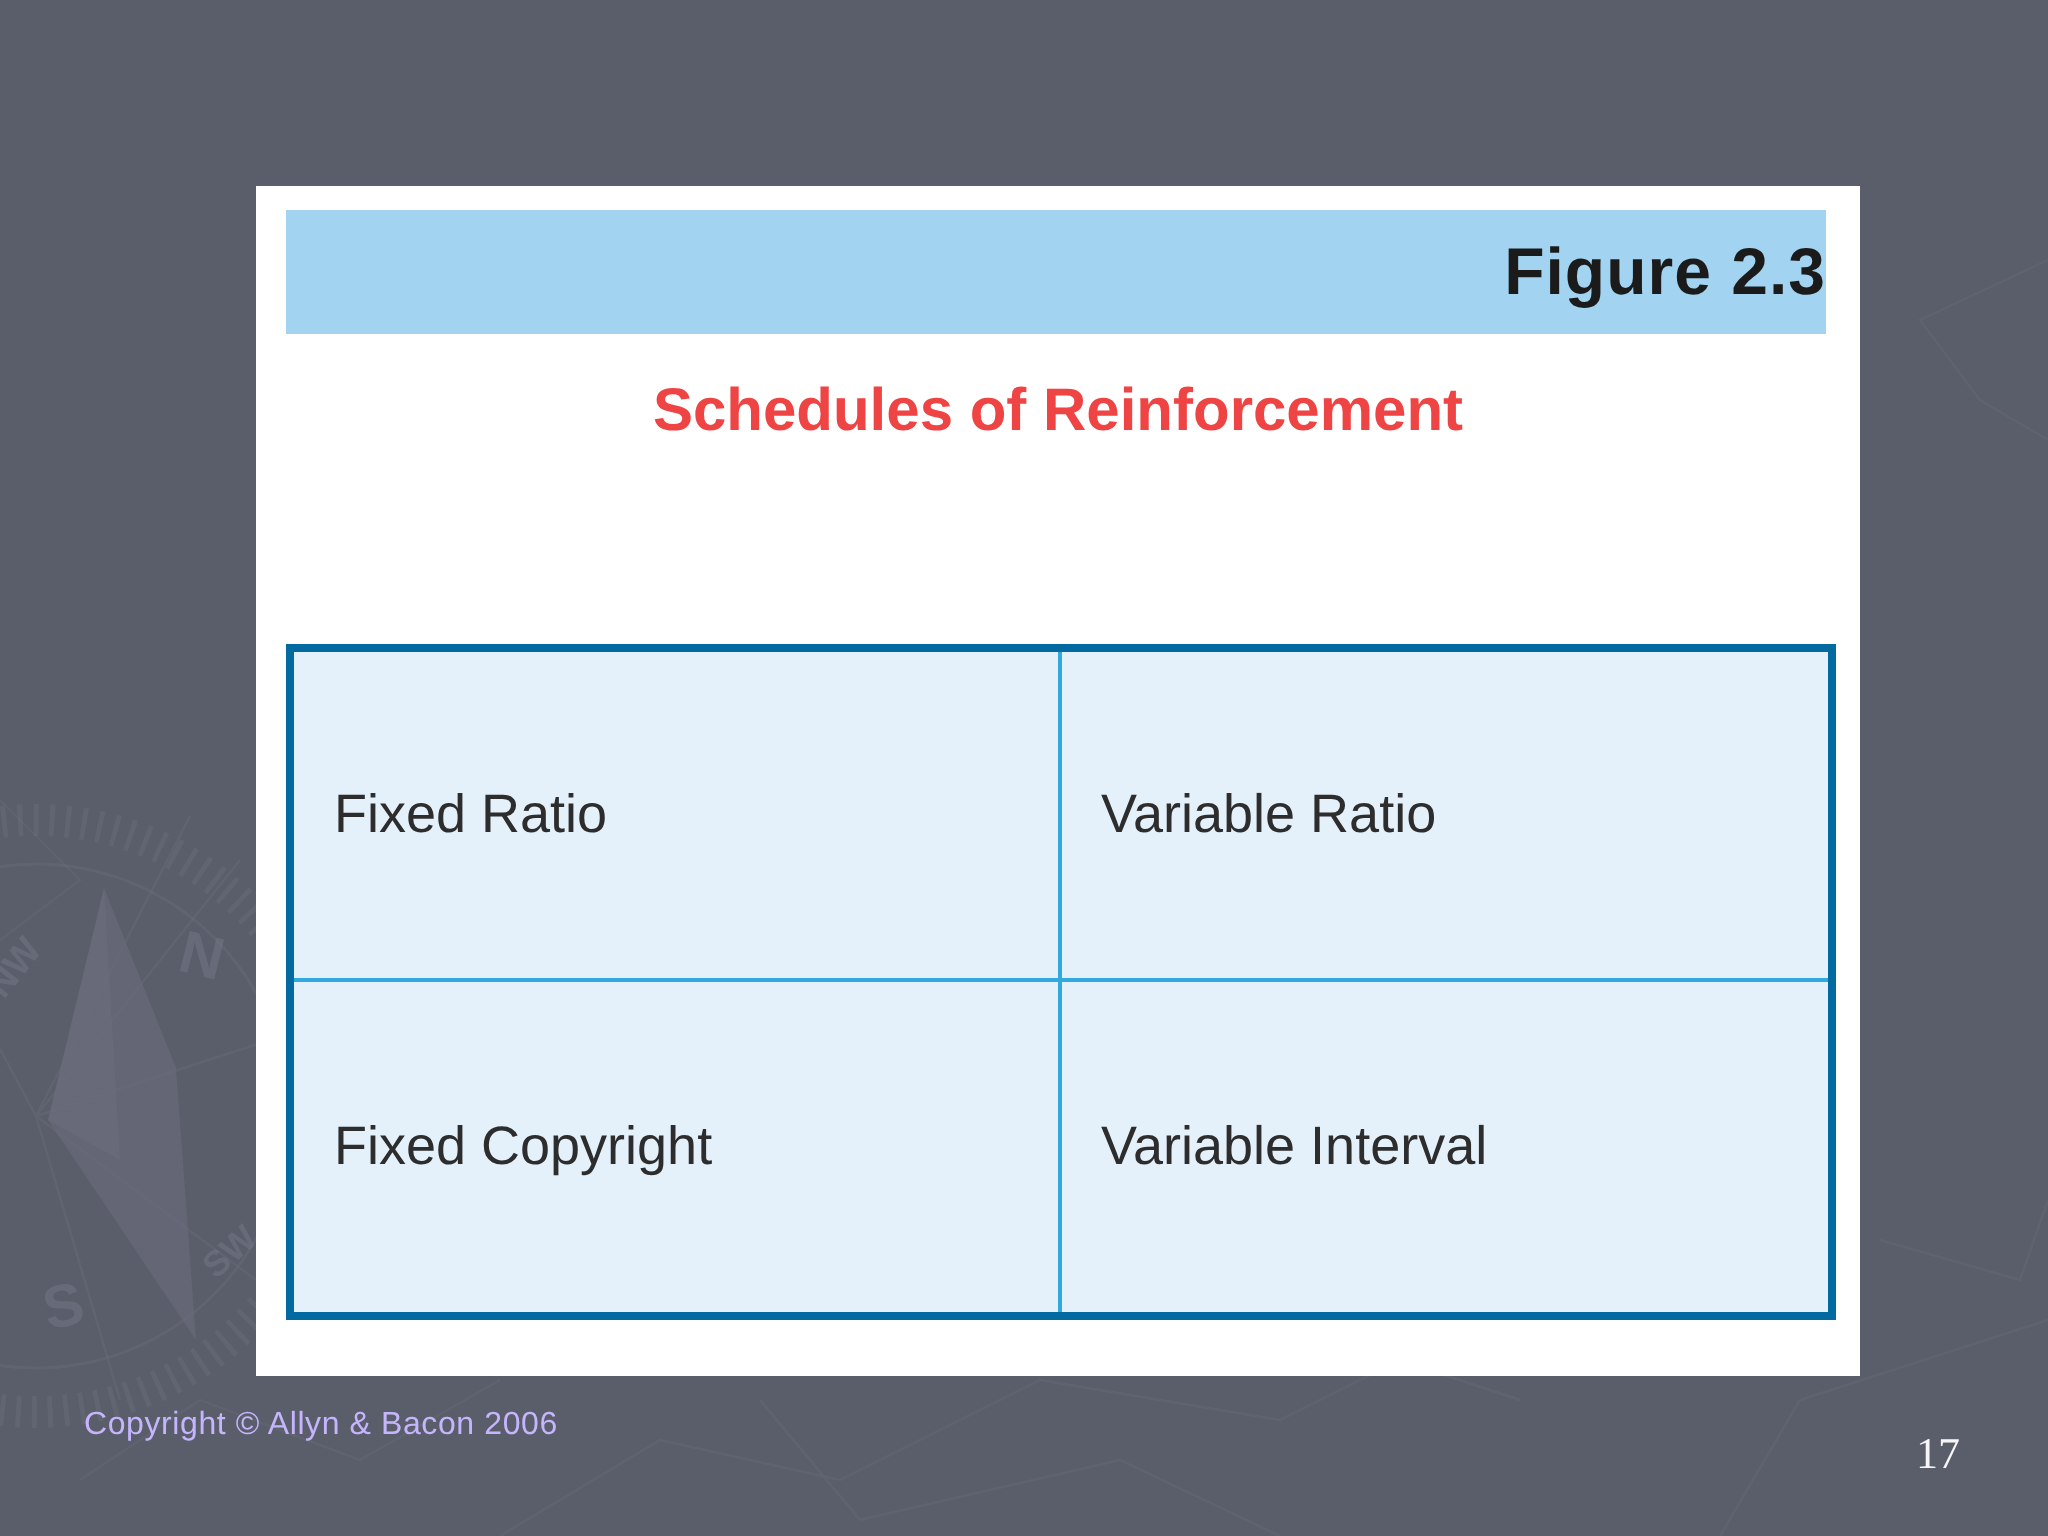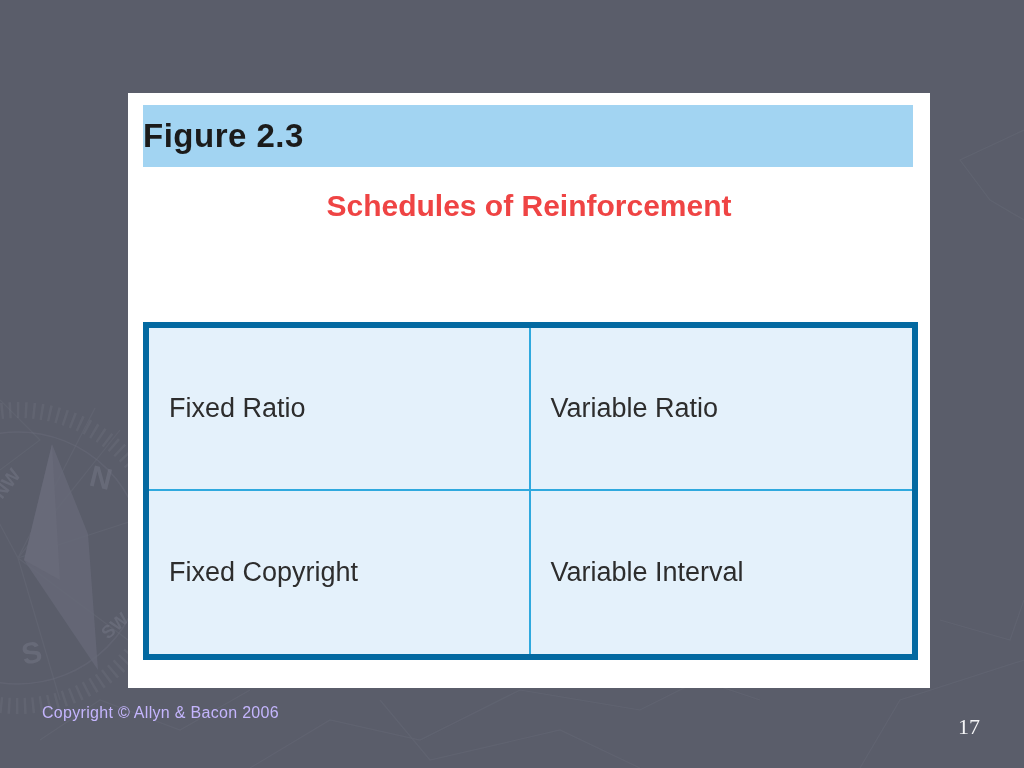--- a/index.html
+++ b/index.html
@@ -29,21 +29,21 @@
     background: #FFFFFF;
   }
 
   .figure-band {
     position: absolute;
     left: 15px; top: 12px;
     width: 770px; height: 62px;
     background: #A2D4F2;
     display: flex;
     align-items: center;
-    justify-content: flex-start;
+    justify-content: flex-end;
     font-size: 33px;
     font-weight: bold;
     color: #1B1B1B;
     letter-spacing: 0.5px;
   }
 
   .figure-title {
     position: absolute;
     left: 0; top: 96px;
     width: 100%;
@@ -64,21 +64,21 @@
     text-align: center;
     font-size: 29px;
     font-weight: bold;
     color: #262626;
   }
 
   .schedule-table {
     position: absolute;
     left: 15px; top: 229px;
     width: 775px; height: 338px;
-    border: 6px solid #0369a1;
+    border: 4px solid #0369a1;
     display: grid;
     grid-template-columns: 1fr 1fr;
     grid-template-rows: 1fr 1fr;
   }
   .cell {
     background: #E4F1FB;
     display: flex;
     align-items: center;
     padding-left: 20px;
     font-size: 27px;

